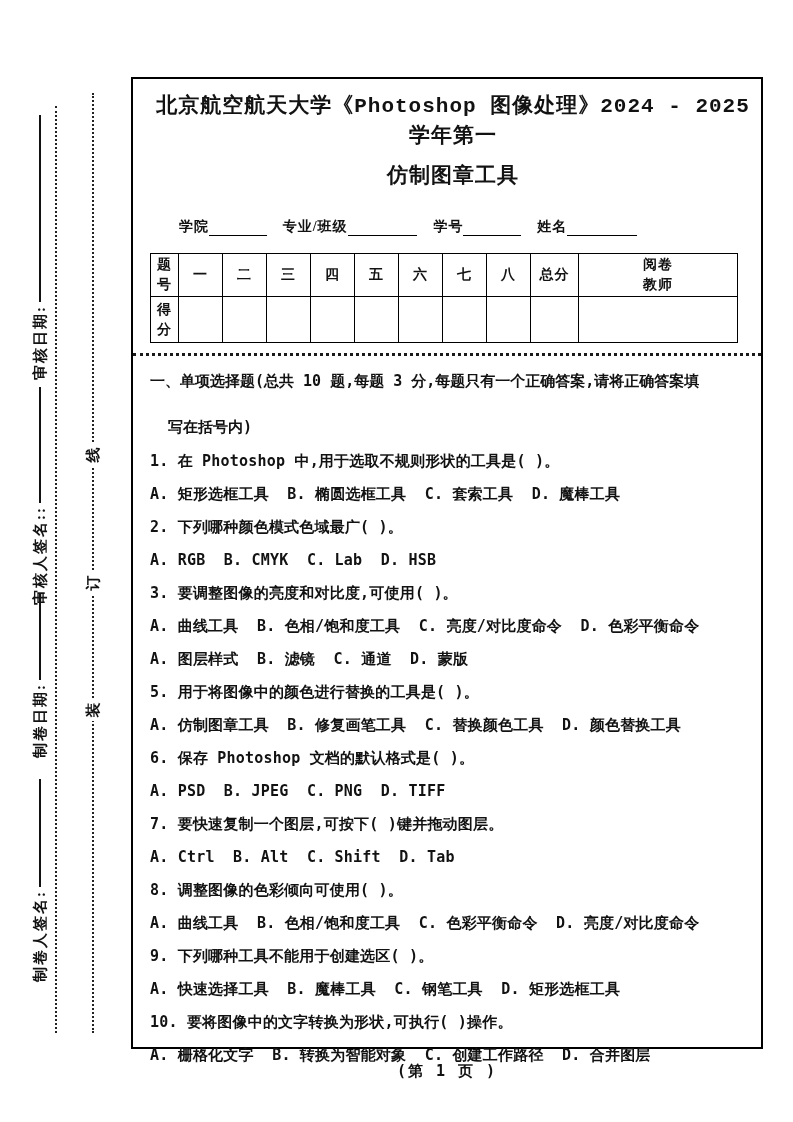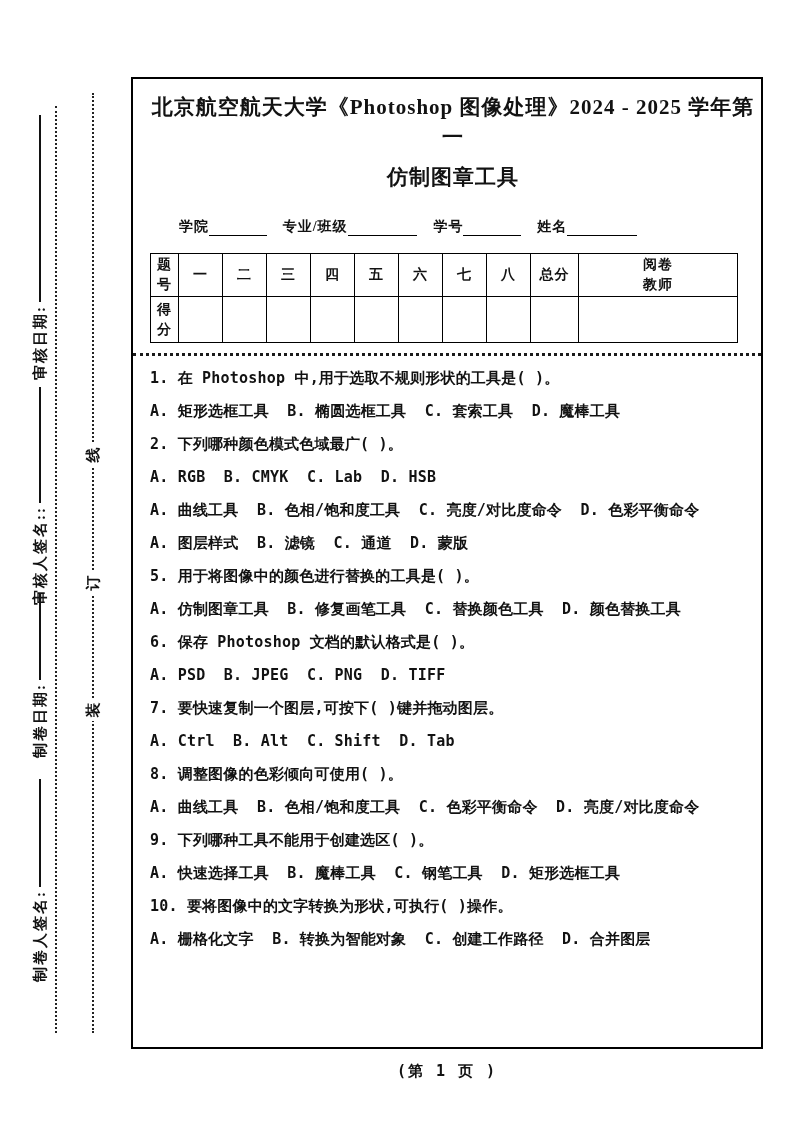--- a/index.html
+++ b/index.html
@@ -20,21 +20,21 @@
     background:#ffffff;z-index:2;font-size:15px;font-weight:bold;
     transform:rotate(-90deg);
   }
   
   .sheet{
     position:absolute;left:131px;top:77px;width:632px;height:972px;
     border:2px solid #000;box-sizing:border-box;background:#fff;
   }
   .title{
     text-align:center;font-weight:bold;font-size:21px;line-height:30px;
-    font-family:Liberation Serif, serif;letter-spacing:1px;padding-left:12px;
+    font-family:Liberation Mono, monospace;letter-spacing:1px;padding-left:12px;
   }
   .title.l1{margin-top:13px;}
   .title.l2{margin-top:10px;}
   .info-row{
     display:flex;align-items:flex-end;margin:26px 0 0 30px;width:474px;
     font-size:14px;font-weight:bold;letter-spacing:1px;
   }
   .info-row .fl{white-space:nowrap;margin-left:16px;}
   .info-row .fblank{height:17px;border-bottom:1.6px solid #000;}
   .fblank.b1{width:76px;} .fblank.b2{width:92px;} .fblank.b3{width:76px;} .fblank.b4{width:92px;}
@@ -147,26 +147,29 @@
       <td></td>
       <td></td>
       <td></td>
       <td></td>
     </tr>
   </tbody>
     </table>
 
   <div class="dotted-sep"></div>
 
+  <div class="section-heading"><span>一、单项选择题(总共 10 题,每题 3 分,每题只有一个正确答案,请将正确答案填</span><br>
+  <span>写在括号内)</span></div>
 
   <div class="qa">
     <div class="q-line">1. 在 Photoshop 中,用于选取不规则形状的工具是( )。</div>
     <div class="q-line">A. 矩形选框工具  B. 椭圆选框工具  C. 套索工具  D. 魔棒工具</div>
     <div class="q-line">2. 下列哪种颜色模式色域最广( )。</div>
     <div class="q-line">A. RGB  B. CMYK  C. Lab  D. HSB</div>
+    <div class="q-line">3. 要调整图像的亮度和对比度,可使用( )。</div>
     <div class="q-line">A. 曲线工具  B. 色相/饱和度工具  C. 亮度/对比度命令  D. 色彩平衡命令</div>
     <div class="q-line">A. 图层样式  B. 滤镜  C. 通道  D. 蒙版</div>
     <div class="q-line">5. 用于将图像中的颜色进行替换的工具是( )。</div>
     <div class="q-line">A. 仿制图章工具  B. 修复画笔工具  C. 替换颜色工具  D. 颜色替换工具</div>
     <div class="q-line">6. 保存 Photoshop 文档的默认格式是( )。</div>
     <div class="q-line">A. PSD  B. JPEG  C. PNG  D. TIFF</div>
     <div class="q-line">7. 要快速复制一个图层,可按下( )键并拖动图层。</div>
     <div class="q-line">A. Ctrl  B. Alt  C. Shift  D. Tab</div>
     <div class="q-line">8. 调整图像的色彩倾向可使用( )。</div>
     <div class="q-line">A. 曲线工具  B. 色相/饱和度工具  C. 色彩平衡命令  D. 亮度/对比度命令</div>

